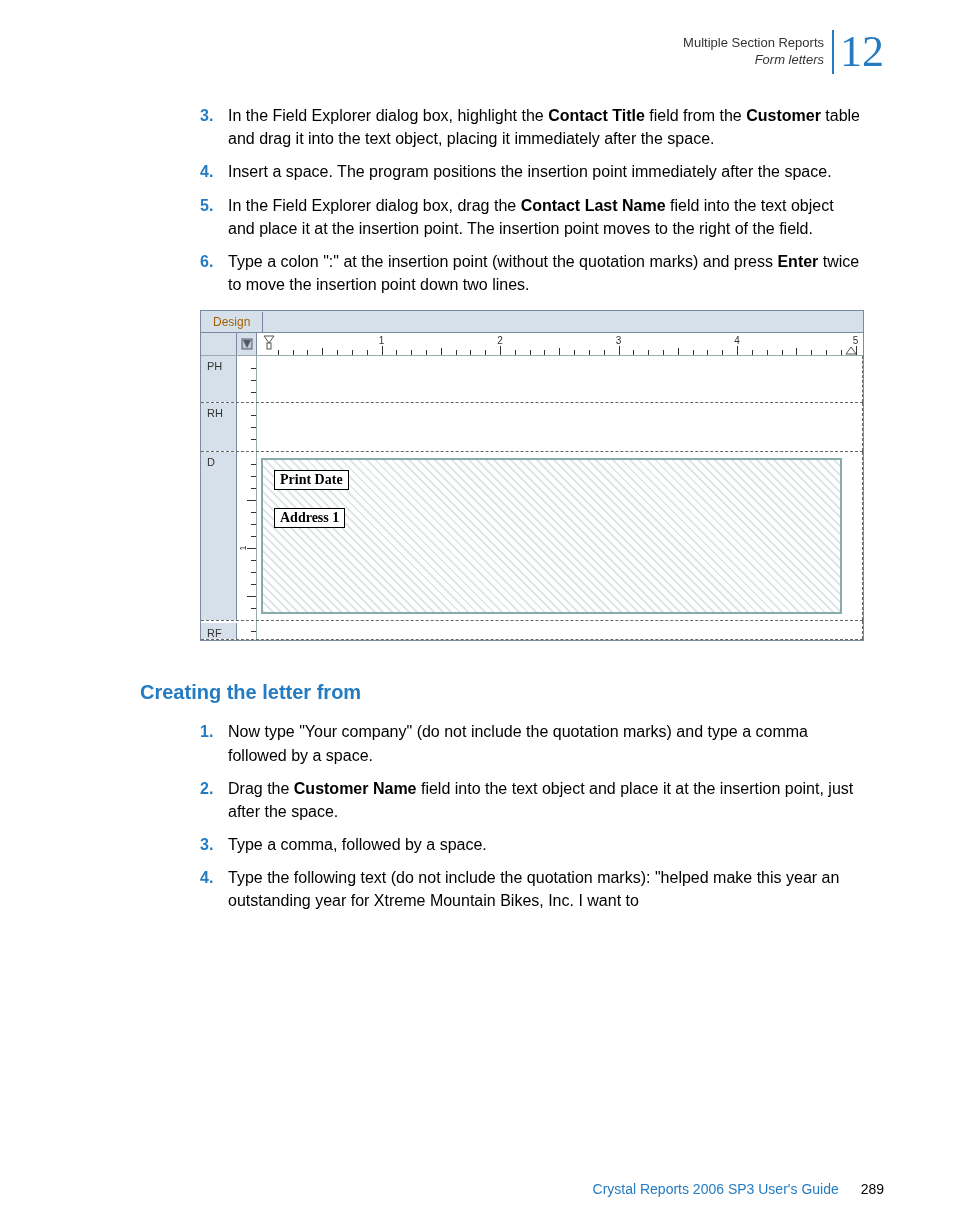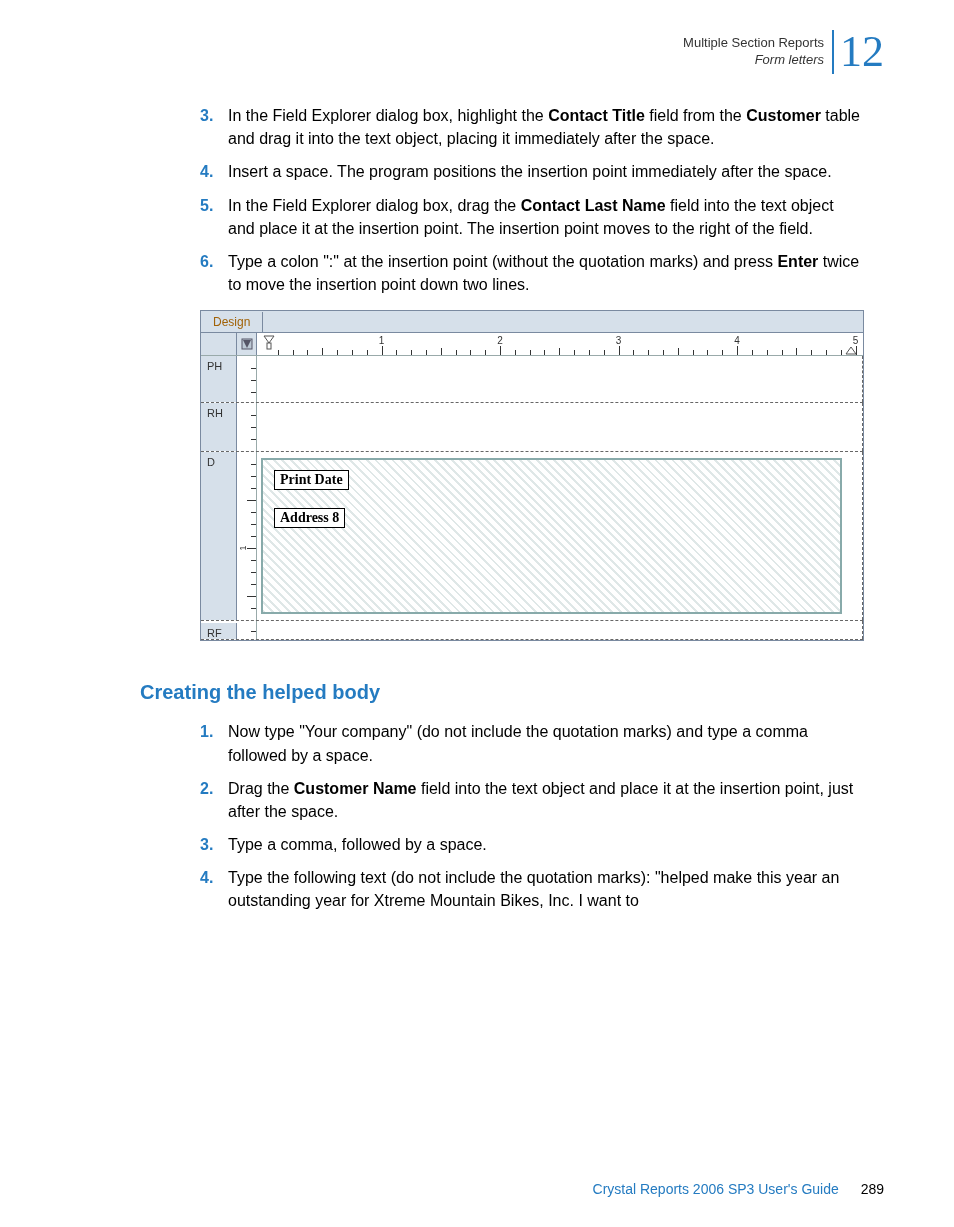--- a/index.html
+++ b/index.html
@@ -313,37 +313,37 @@
             <div class="vt" style="top:132px"></div>
           <div class="vtm" style="top:144px"></div>
           <div class="vt" style="top:156px"></div>
         </div>
         <div class="dv-canvas sec-d">
           <div class="hatchbox">
             <div class="hb-line">
               <span class="fieldbox">Print Date</span>
             </div>
             <div class="hb-line" style="margin-top:14px;">
-              <span class="fieldbox">Address 8</span>
+              <span class="fieldbox">Address 1</span>
             </div>
           </div>
         </div>
       </div>
 
       <div class="dv-section">
         <div class="dv-label">RF</div>
         <div class="dv-vruler sec-rf">
           <div class="vt" style="top:10px"></div>
         </div>
         <div class="dv-canvas sec-rf"></div>
       </div>
     </div>
   </div>
 
-  <h3 class="section-h">Creating the helped body</h3>
+  <h3 class="section-h">Creating the letter from</h3>
 
   <div class="content">
     <ol class="steps">
       <li>
         <span class="num">1.</span>
         <span class="txt">Now type "Your company" (do not include the quotation marks) and type a comma followed by a space.</span>
       </li>
       <li>
         <span class="num">2.</span>
         <span class="txt">

